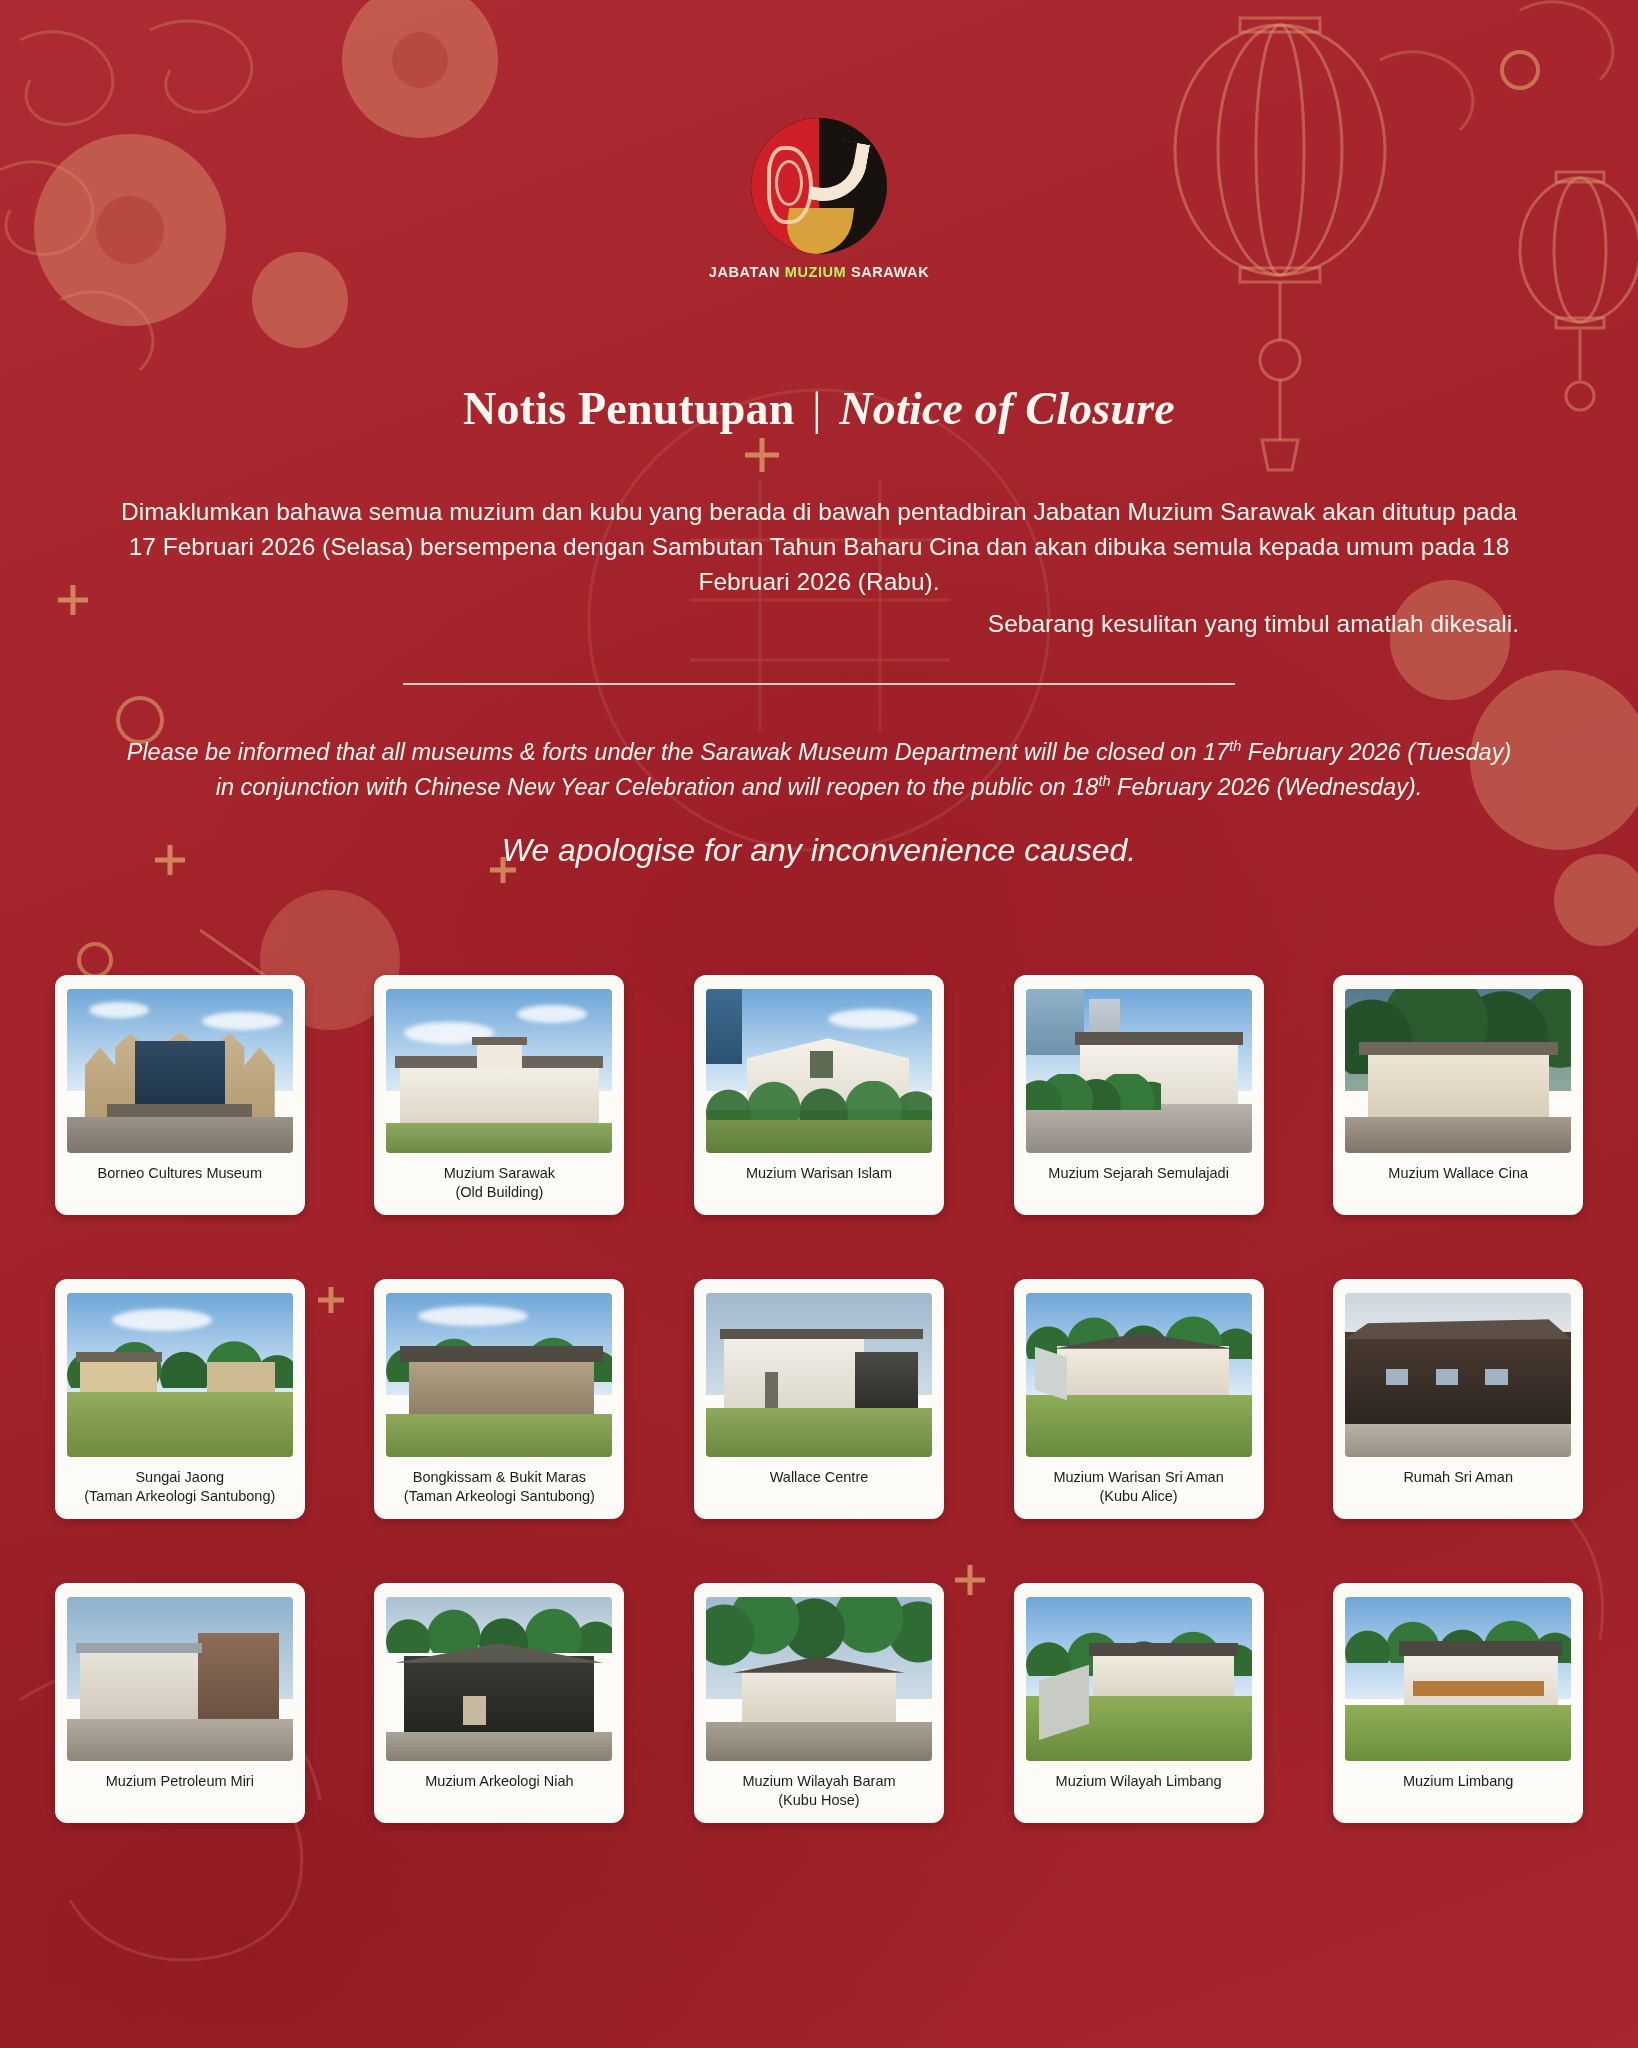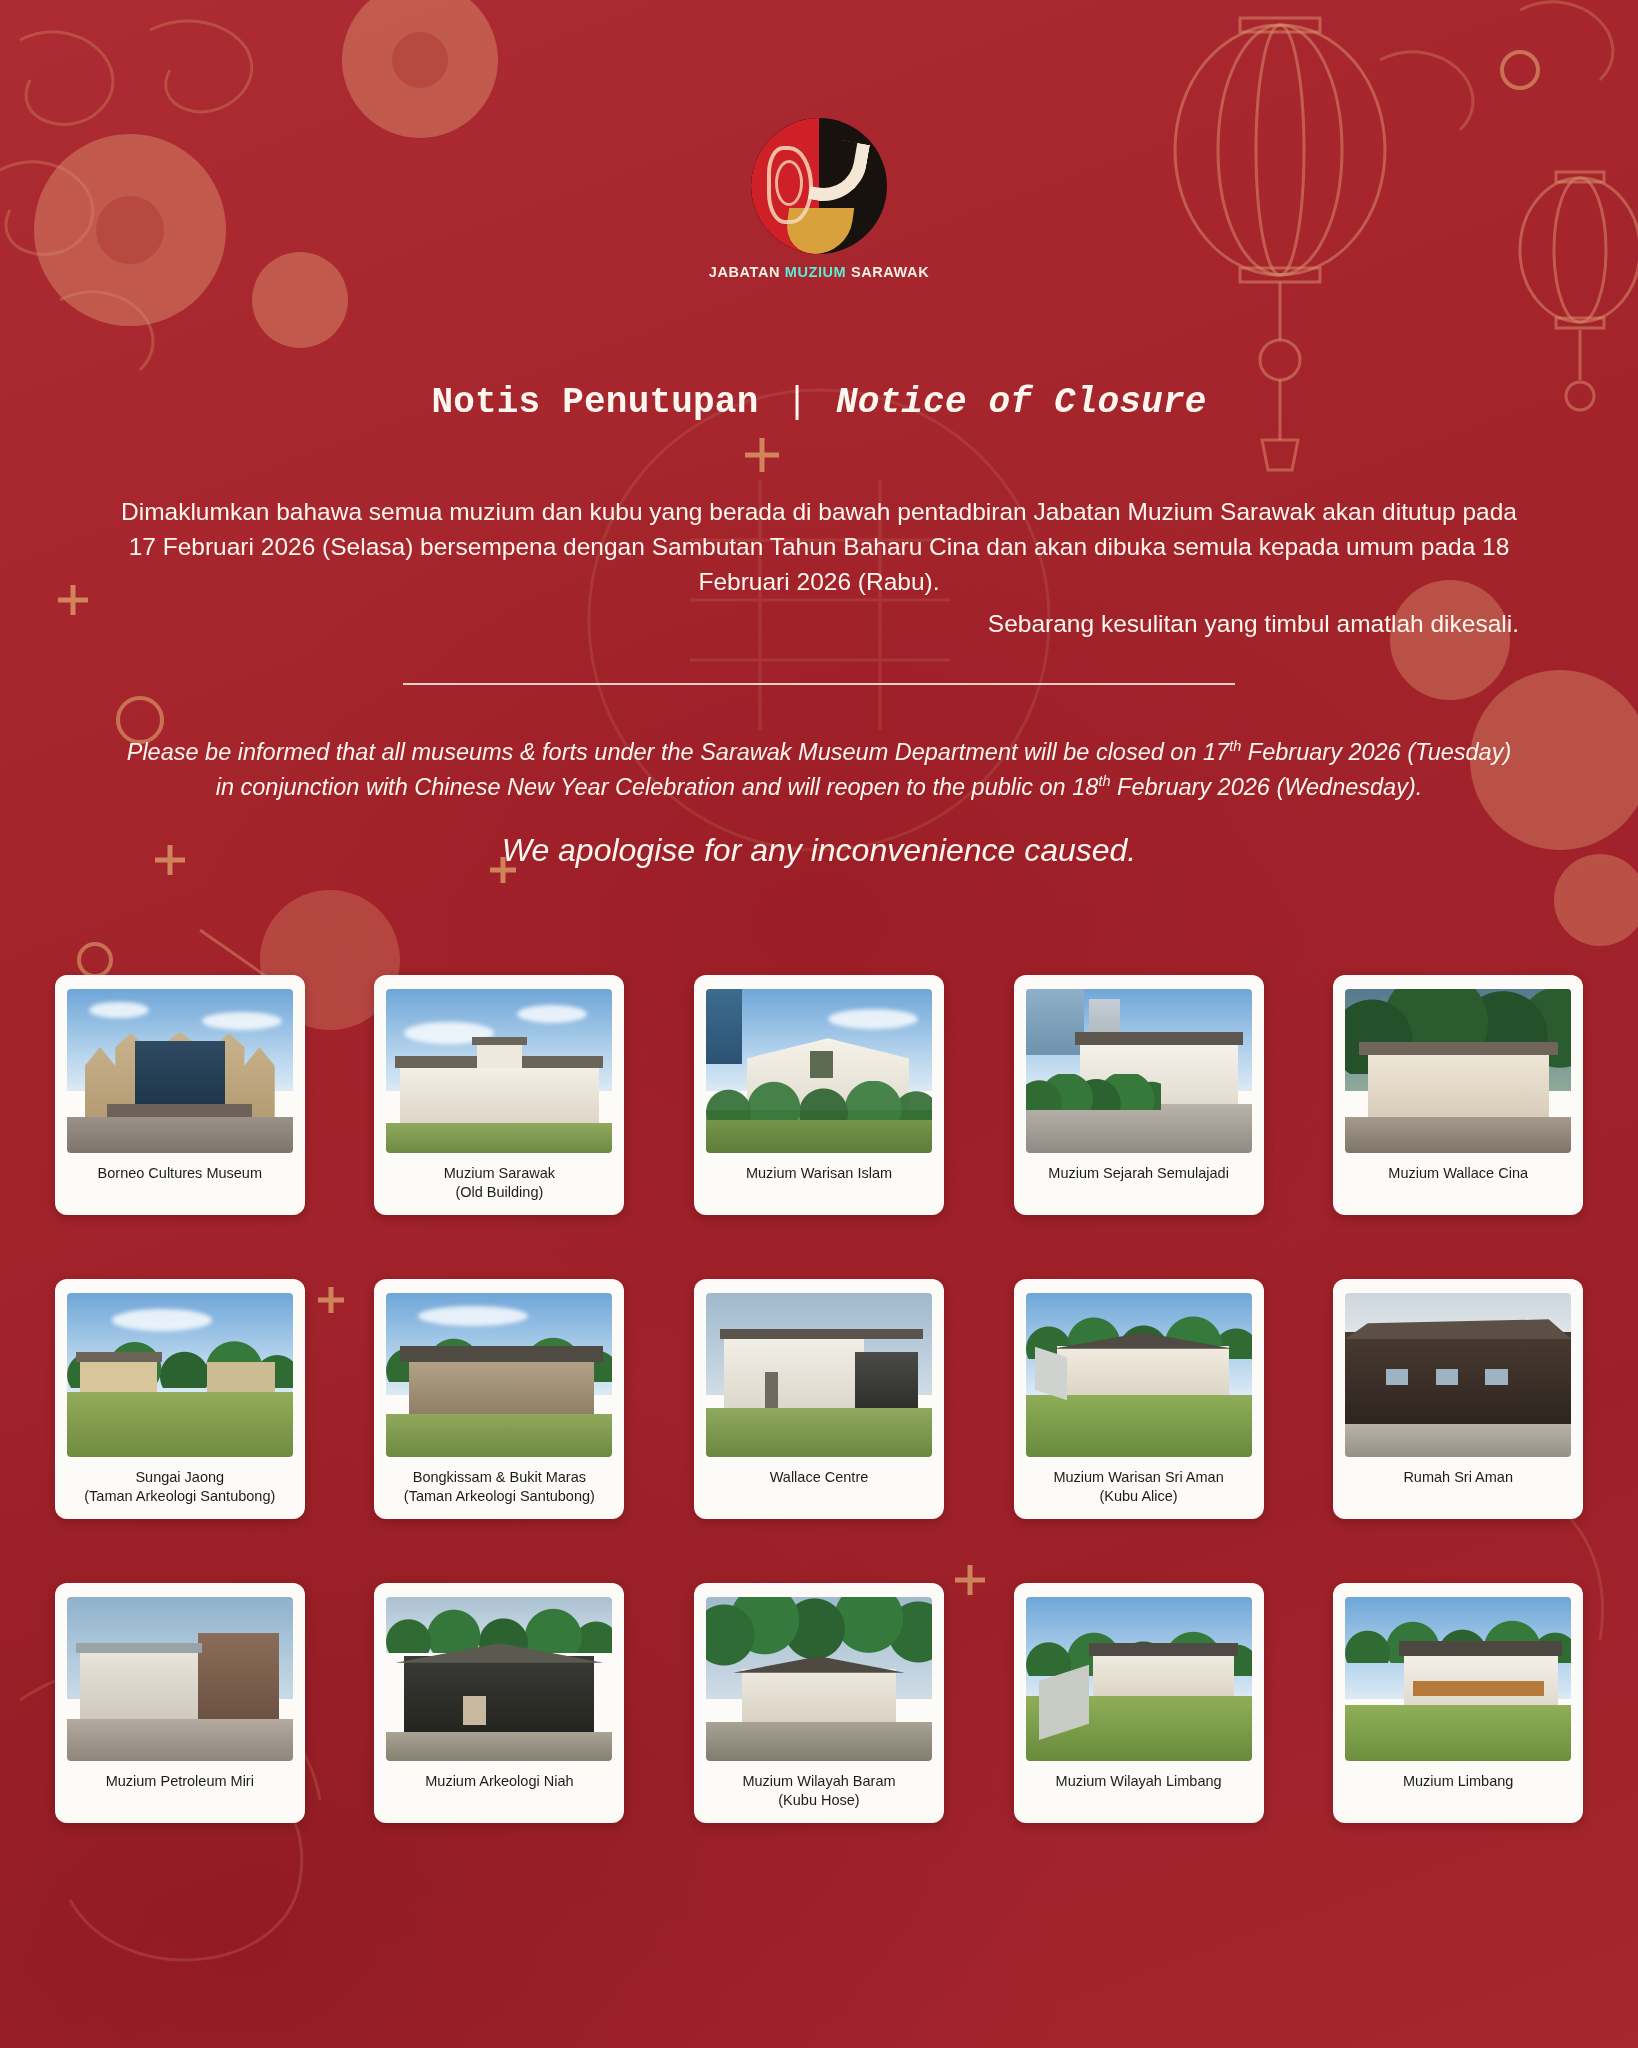--- a/index.html
+++ b/index.html
@@ -76,31 +76,31 @@
     transform: rotate(10deg);
   }
   .logo-text {
     margin-top: 10px;
     font-size: 14.5px;
     letter-spacing: .6px;
     font-weight: 700;
     color: #f6efe6;
     white-space: nowrap;
   }
-  .logo-text .mid { color: #5eead4; }
+  .logo-text .mid { color: #bef264; }
 
   
   .title {
     position: absolute;
     top: 382px;
     width: 100%;
     text-align: center;
     color: #fdf7f0;
-    font-family: Liberation Mono, monospace;
-    font-size: 36px;
+    font-family: Liberation Serif, serif;
+    font-size: 46px;
     font-weight: 700;
     letter-spacing: .2px;
   }
   .title .en { font-style: italic; }
   .title .sep { font-weight: 400; padding: 0 6px; }
 
   .para {
     position: absolute;
     left: 50%;
     transform: translateX(-50%);

